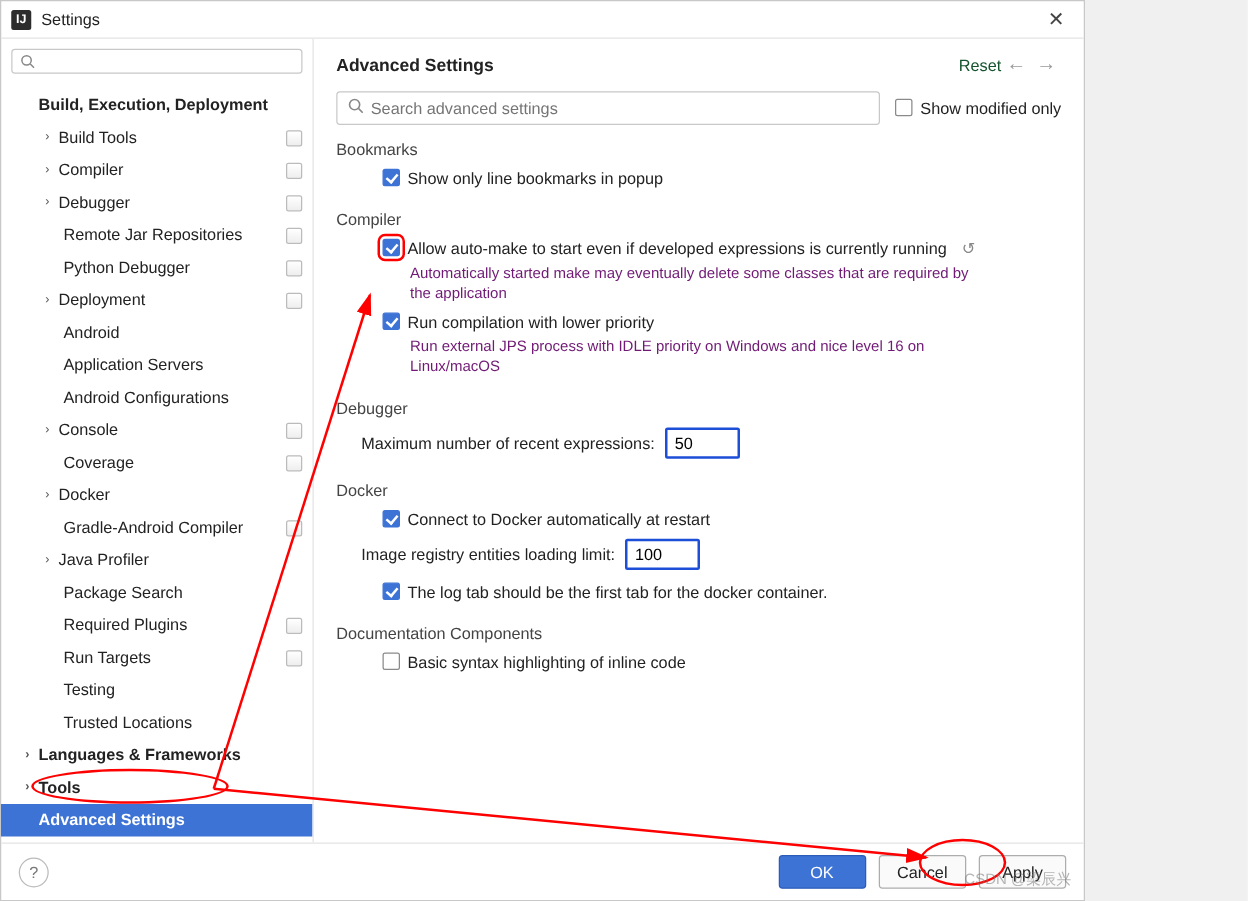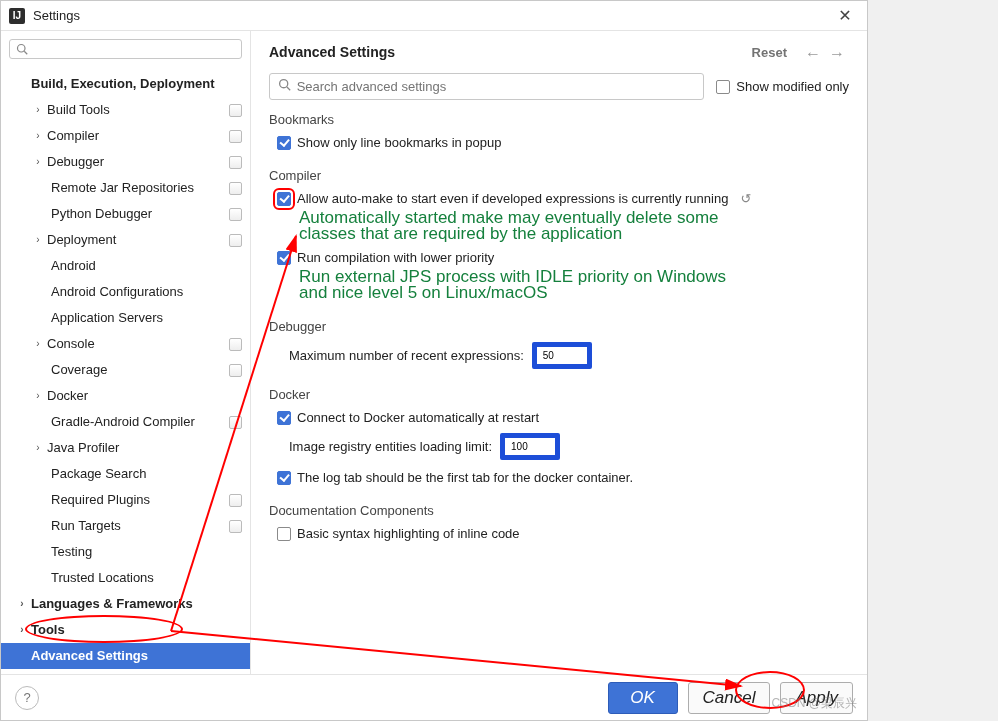--- a/index.html
+++ b/index.html
@@ -24,43 +24,43 @@
   .tree-item.depth-1 { padding-left:30px; }
   .tree-item.depth-2 { padding-left:34px; }
   .tree-item.depth-0.no-exp { padding-left:30px; }
   .tree-item.selected { background:#3e73d6; color:#fff; font-weight:bold; }
   .tree-item .label { flex:1; }
   .tree-item .conf-icon { width:13px; height:13px; border:1px solid #bbb; border-radius:2px; margin-left:4px; background:linear-gradient(#fff,#eee); flex:none; }
   
   .main { flex:1; display:flex; flex-direction:column; overflow:hidden; }
   .main-header { display:flex; align-items:center; padding:12px 18px 6px 18px; }
   .main-title { font-weight:bold; font-size:14px; flex:1; }
-  .link-reset { color:#737373; font-weight:bold; font-size:13px; cursor:pointer; margin-right:14px; }
+  .link-reset { color:#14532d; font-weight:normal; font-size:13px; cursor:pointer; }
   .nav-arrow { color:#999; padding:0 4px; cursor:default; font-size:16px; }
   .main-toolbar { display:flex; align-items:center; padding:6px 18px 12px 18px; gap:12px; }
   .main-toolbar .search { flex:1; display:flex; align-items:flex-start; border:1px solid #c8c8c8; border-radius:3px; padding:4px 8px; color:#888; }
   .main-toolbar input.searchinput { flex:1; border:none; outline:none; font-size:13px; background:transparent; }
-  .chk { display:flex; align-items:center; gap:6px; cursor:pointer; }
+  .chk { display:flex; align-items:flex-start; gap:6px; cursor:pointer; }
   .chk .box { width:14px; height:14px; border:1px solid #8a8a8a; border-radius:2px; background:#fff; display:flex; align-items:center; justify-content:center; flex:none; }
   .chk.checked .box { background:#3e73d6; border-color:#3e73d6; }
   .chk.checked .box::after { content:""; display:block; width:4px; height:7px; border:solid #fff; border-width:0 2px 2px 0; transform:rotate(40deg) translateY(-1px); }
   .chk.highlight .box { outline:2px solid #ff0000; outline-offset:2px; }
   .main-content { flex:1; overflow:auto; padding:0 18px 16px 18px; }
   .section { margin-bottom:18px; }
   .section-title { color:#444; font-size:13px; margin-bottom:8px; }
-  .option { margin-left:8px; margin-bottom:8px; }
-  .option .desc { color:#15803d; font-size:17px; margin-left:22px; margin-top:4px; line-height:16px; max-width:460px; }
+  .option { margin-left:37px; margin-bottom:8px; }
+  .option .desc { color:#701a75; font-size:12px; margin-left:22px; margin-top:4px; line-height:16px; max-width:460px; }
   .inline-field { margin-left:20px; display:flex; align-items:center; gap:8px; }
-  .inline-field input[type=text] { width:60px; padding:3px 6px; border:5px solid #1d4ed8; border-radius:2px; font-size:10px; }
+  .inline-field input[type=text] { width:60px; padding:3px 6px; border:2px solid #1d4ed8; border-radius:2px; font-size:13px; }
   .reset-icon { color:#888; margin-left:6px; font-size:13px; }
   
   .footer { height:46px; border-top:1px solid #e4e4e4; display:flex; align-items:center; padding:0 14px; gap:10px; }
   .help-btn { width:24px; height:24px; border:1px solid #bbb; border-radius:50%; display:flex; align-items:center; justify-content:center; color:#777; font-size:13px; cursor:pointer; }
   .footer-spacer { flex:1; }
-  .btn { min-width:70px; padding:5px 14px; border:1px solid #adadad; background:#fafafa; border-radius:3px; cursor:pointer; font-size:17px; text-align:center;font-style:italic; }
+  .btn { min-width:70px; padding:5px 14px; border:1px solid #adadad; background:#fafafa; border-radius:3px; cursor:pointer; font-size:13px; text-align:center; }
   .btn.primary { background:#3e73d6; border-color:#2d5cb8; color:#fff; }
   
   .anno { position:absolute; pointer-events:none; }
   .red-ellipse { border:2px solid #ff0000; border-radius:50%; }
   svg.arrow-svg { position:absolute; top:0; left:0; width:998px; height:721px; pointer-events:none; }
   .watermark { position:absolute; right:10px; bottom:8px; color:rgba(120,120,120,0.55); font-size:12px; pointer-events:none; }
 </style>
 </head>
 <body>
 
@@ -117,25 +117,25 @@
             <span class="expander">›</span>
             <span class="label">Deployment</span>
             <span class="conf-icon"></span>
           </div>
           <div class="tree-item depth-2">
             <span class="expander"></span>
             <span class="label">Android</span>
           </div>
           <div class="tree-item depth-2">
             <span class="expander"></span>
+            <span class="label">Application Servers</span>
+          </div>
+          <div class="tree-item depth-2">
+            <span class="expander"></span>
             <span class="label">Android Configurations</span>
-          </div>
-          <div class="tree-item depth-2">
-            <span class="expander"></span>
-            <span class="label">Application Servers</span>
           </div>
           <div class="tree-item depth-1">
             <span class="expander">›</span>
             <span class="label">Console</span>
             <span class="conf-icon"></span>
           </div>
           <div class="tree-item depth-2">
             <span class="expander"></span>
             <span class="label">Coverage</span>
             <span class="conf-icon"></span>
@@ -234,21 +234,21 @@
               <span>Allow auto-make to start even if developed expressions is currently running</span>
               <span class="reset-icon">↺</span>
             </label>
             <div class="desc">Automatically started make may eventually delete some classes that are required by the application</div>
           </div>
           <div class="option">
             <label class="chk checked">
               <span class="box"></span>
               <span>Run compilation with lower priority</span>
             </label>
-            <div class="desc">Run external JPS process with IDLE priority on Windows and nice level 5 on Linux/macOS</div>
+            <div class="desc">Run external JPS process with IDLE priority on Windows and nice level 16 on Linux/macOS</div>
           </div>
         </div>
 
         <div class="section">
           <div class="section-title">Debugger</div>
           <div class="inline-field">
             <span>Maximum number of recent expressions:</span>
             <input type="text" value="50" style="">
           </div>
         </div>

